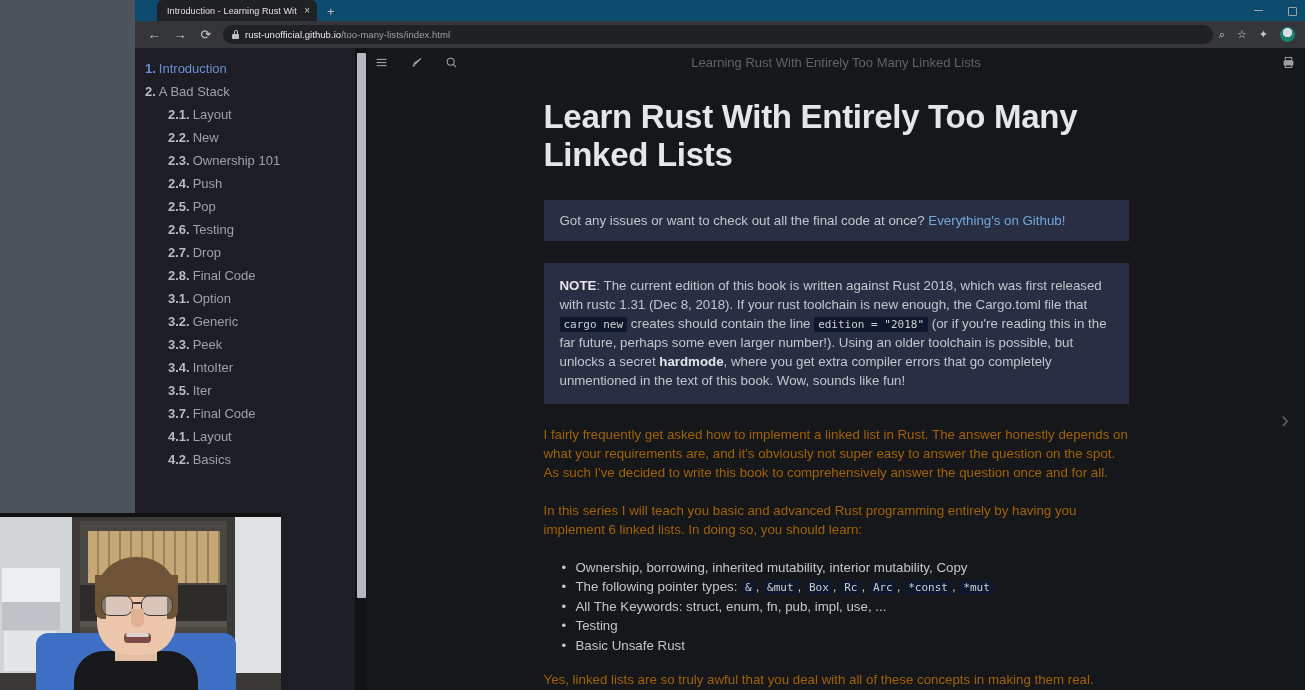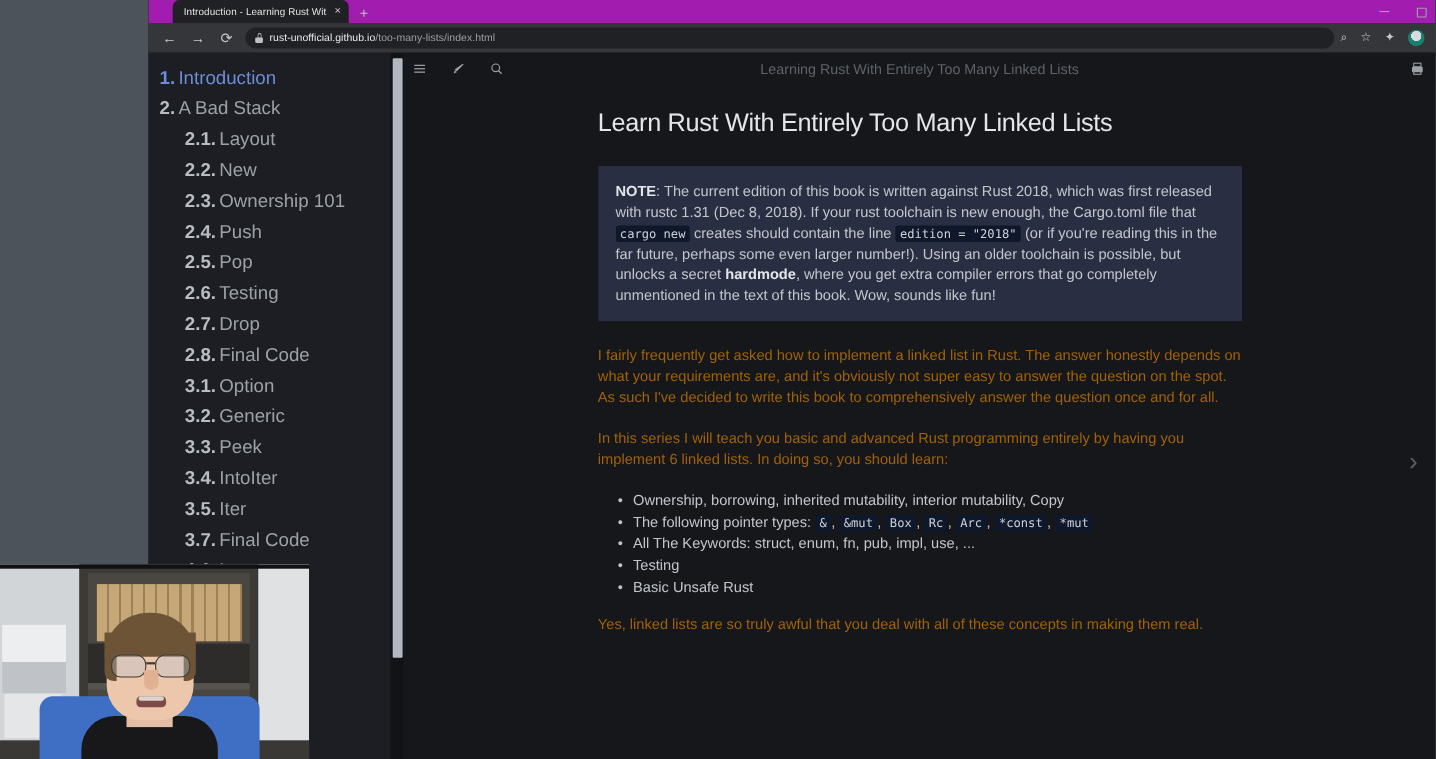--- a/index.html
+++ b/index.html
@@ -15,21 +15,21 @@
   .desktop { position: absolute; inset: 0; background: #4d535b; }
 
   
   .browser {
     position: absolute; left: 135px; top: 0; width: 1170px; height: 690px;
     background: #16171b; overflow: hidden;
   }
 
   
   .tabstrip {
-    position: relative; height: 21px; background: #a21caf;
+    position: relative; height: 21px; background: #0c4a6e;
     display: flex; align-items: flex-end;
   }
   .tab {
     display: flex; align-items: center; gap: 5px;
     height: 21px; width: 160px; padding: 0 7px 0 10px;
     background: #202124; border-radius: 6px 6px 0 0;
     margin-left: 22px;
   }
   .tab-title {
     font-size: 9px; color: #e3e3e3; white-space: nowrap;
@@ -91,21 +91,21 @@
   .page { position: relative; height: 642px; display: flex; background: #16171b; }
 
   
   .sidebar {
     width: 232px; background: #1c1e23; height: 642px;
     padding: 9px 0 0 0; position: relative; overflow: hidden;
   }
   .toc { list-style: none; }
   .toc li { padding: 2px 0; }
   .toc a {
-    display: block; font-size: 17px; color: #9da2a8;
+    display: block; font-size: 13px; color: #9da2a8;
     text-decoration: none; padding: 2px 10px; cursor: pointer;
   }
   .toc a .num { font-weight: bold; color: #b8bdc4; margin-right: 3px; }
   .toc a.active { color: #6c8ed8; }
   .toc a.active .num { color: #6c8ed8; }
   .toc li.lvl2 a { padding-left: 33px; }
   .sb-scroll {
     position: absolute; right: 0; top: 0; width: 12px; height: 642px;
     background: #121316;
   }
@@ -124,21 +124,21 @@
   .tbi { color: #9ba0a6; cursor: pointer; display: flex; align-items: center; }
   .tb-title {
     position: absolute; left: 0; right: 0; text-align: center;
     font-size: 13px; color: #5e6369; pointer-events: none;
   }
   .tb-right { margin-left: auto; color: #9ba0a6; cursor: pointer; display: flex; }
 
   .doc { padding: 22px 0 0 0; }
   .doc-inner { width: 585px; margin: 0 auto; padding-left: 0; }
   h1 {
-    font-size: 23px; color: #e3e6ea; font-weight: normal;
+    font-size: 33px; color: #e3e6ea; font-weight: bold;
     letter-spacing: -.3px; margin-bottom: 26px;
   }
   .callout {
     background: #2a2e43; padding: 11px 16px; margin-bottom: 22px;
     font-size: 13.3px; color: #c2c6cc; line-height: 1.45;
   }
   .callout a { color: #6fa8dc; text-decoration: none; cursor: pointer; }
   .callout.note { padding: 13px 16px 14px; line-height: 1.43; }
   .callout.note b { color: #e2e5ea; }
   code {
@@ -347,20 +347,23 @@
                 <rect x="2" y="5.8" width="12" height="6" rx="1" fill="#9ba0a6"></rect>
                 <rect x="4" y="10" width="8" height="4.2" fill="none" stroke="#9ba0a6" stroke-width="1.2"></rect>
               </svg>
           </div>
         </div>
 
         <div class="doc">
           <div class="doc-inner">
             <h1>Learn Rust With Entirely Too Many Linked Lists</h1>
 
+            <div class="callout">
+              <span>Got any issues or want to check out all the final code at once? </span><a>Everything's on Github!</a>
+            </div>
 
             <div class="callout note">
               <b>NOTE</b><span>: The current edition of this book is written against Rust 2018, which was first released with rustc 1.31 (Dec 8, 2018). If your rust toolchain is new enough, the Cargo.toml file that </span><code>cargo new</code><span> creates should contain the line </span><code>edition = "2018"</code><span> (or if you're reading this in the far future, perhaps some even larger number!). Using an older toolchain is possible, but unlocks a secret </span><b>hardmode</b><span>, where you get extra compiler errors that go completely unmentioned in the text of this book. Wow, sounds like fun!</span>
             </div>
 
             <p class="body">I fairly frequently get asked how to implement a linked list in Rust. The answer honestly depends on what your requirements are, and it's obviously not super easy to answer the question on the spot. As such I've decided to write this book to comprehensively answer the question once and for all.</p>
             <p class="body">In this series I will teach you basic and advanced Rust programming entirely by having you implement 6 linked lists. In doing so, you should learn:</p>
 
             <ul class="bullets" id="bullet-list">
                 <li><span>Ownership, borrowing, inherited mutability, interior mutability, Copy</span></li>

